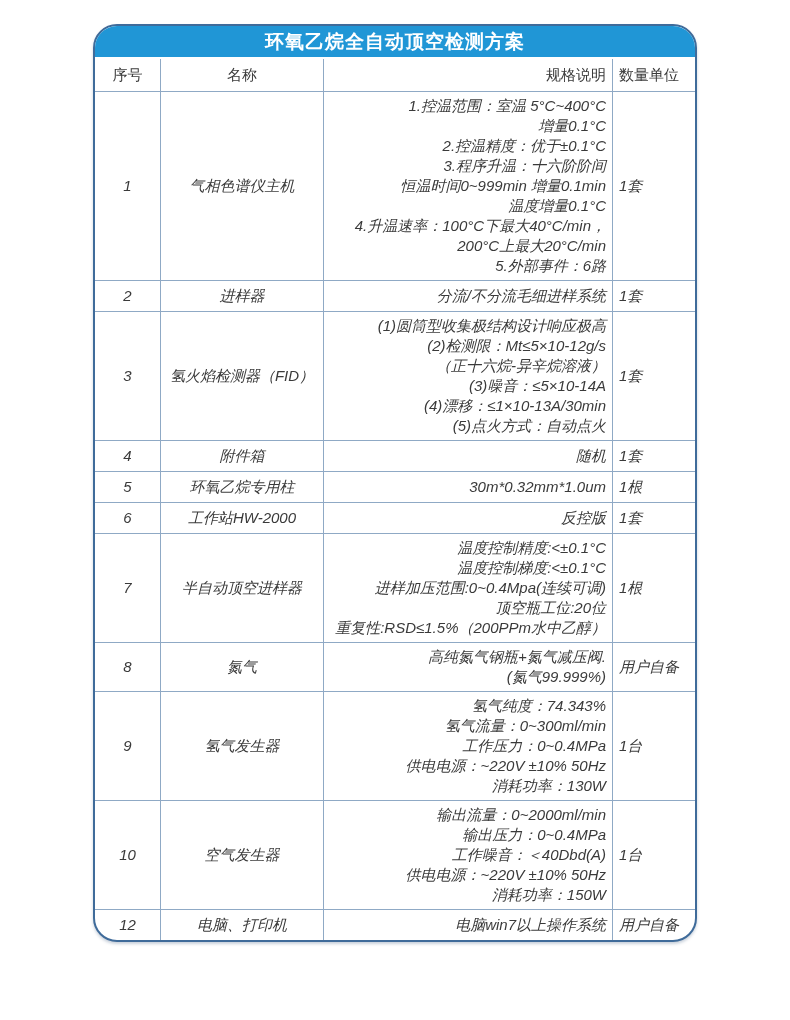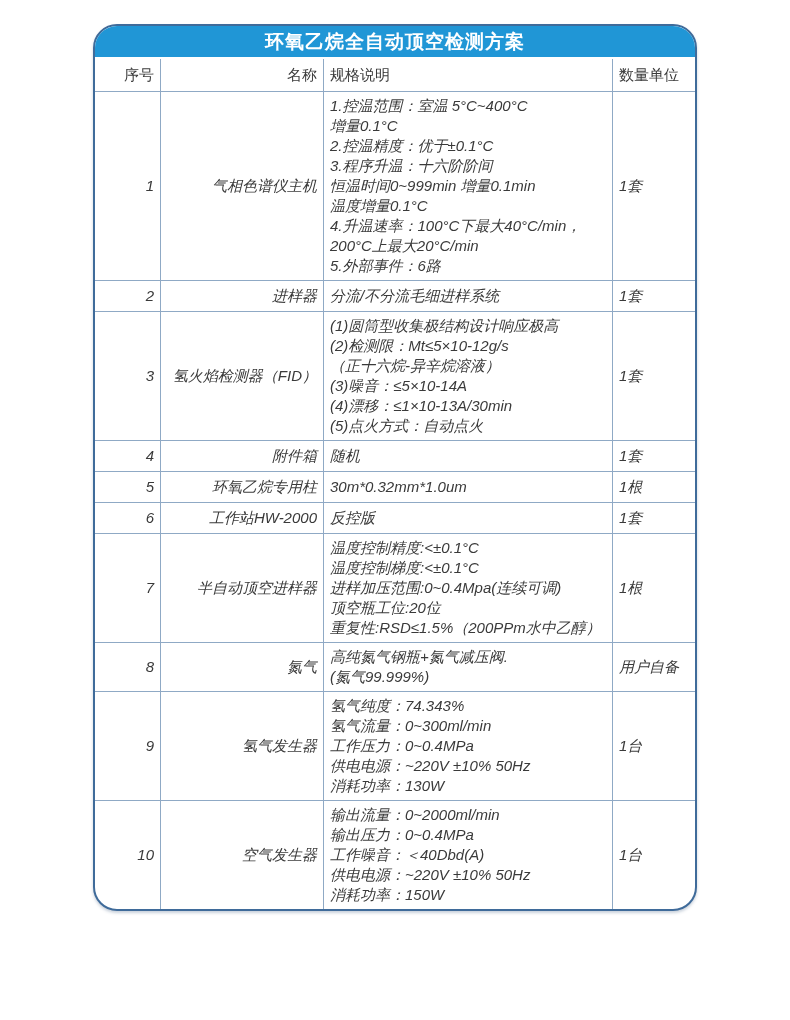--- a/index.html
+++ b/index.html
@@ -37,23 +37,23 @@
     color:var(--text);font-weight:normal;
     line-height:20px;
     word-wrap:break-word;
   }
   
   table.spec th:first-child,table.spec td:first-child{border-left:none;}
   table.spec th:last-child,table.spec td:last-child{border-right:none;}
   table.spec thead th{border-top:none;height:24px;}
   table.spec tbody tr:last-child td{border-bottom:none;}
 
-  .c0{width:53px;text-align:right;}
-  .c1{width:150px;text-align:right;padding-left:13px;}
-  .c2{width:276px;text-align:left;padding-left:9px;}
+  .c0{width:53px;text-align:center;}
+  .c1{width:150px;text-align:center;padding-left:13px;}
+  .c2{width:276px;text-align:right;padding-left:9px;}
   .c3{width:101px;text-align:left;padding-left:12px;}
   td.c0{font-size:15px;}
   .spec-line{line-height:20px;}
   table.spec tbody td{height:22px;font-style:italic;}
 </style>
 </head>
 <body>
 
 <div class="page">
   <div class="card">
@@ -167,16 +167,24 @@
             <td class="c1">空气发生器</td>
             <td class="c2">
               <div class="spec-line">输出流量：0~2000ml/min</div>
               <div class="spec-line">输出压力：0~0.4MPa</div>
               <div class="spec-line">工作噪音：＜40Dbd(A)</div>
               <div class="spec-line">供电电源：~220V ±10% 50Hz</div>
               <div class="spec-line">消耗功率：150W</div>
             </td>
             <td class="c3">1台</td>
           </tr>
+          <tr>
+            <td class="c0">12</td>
+            <td class="c1">电脑、打印机</td>
+            <td class="c2">
+              <div class="spec-line">电脑win7以上操作系统</div>
+            </td>
+            <td class="c3">用户自备</td>
+          </tr>
         </tbody>
     </table>
   </div>
 </div>
 
 </body></html>

